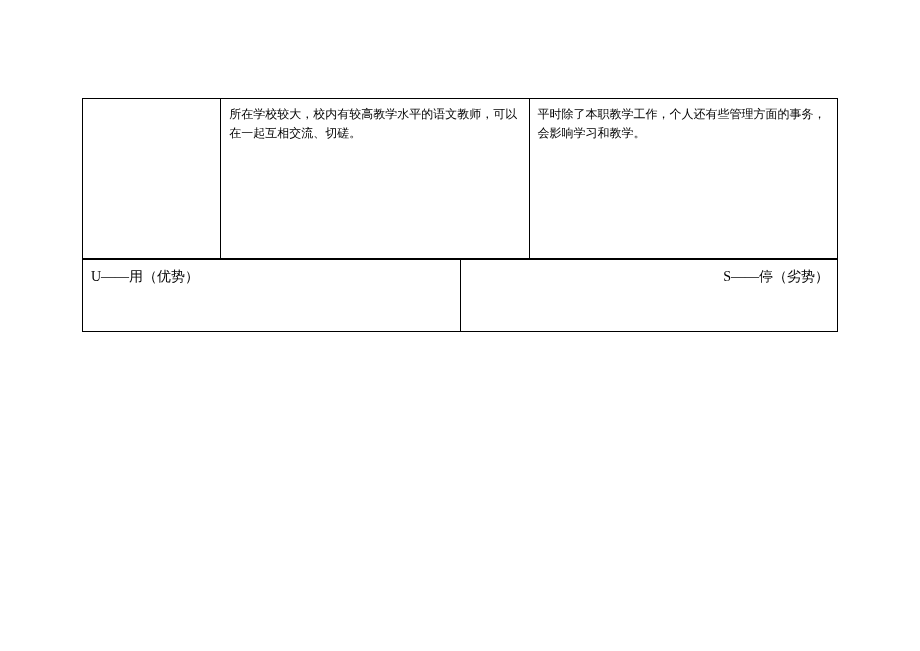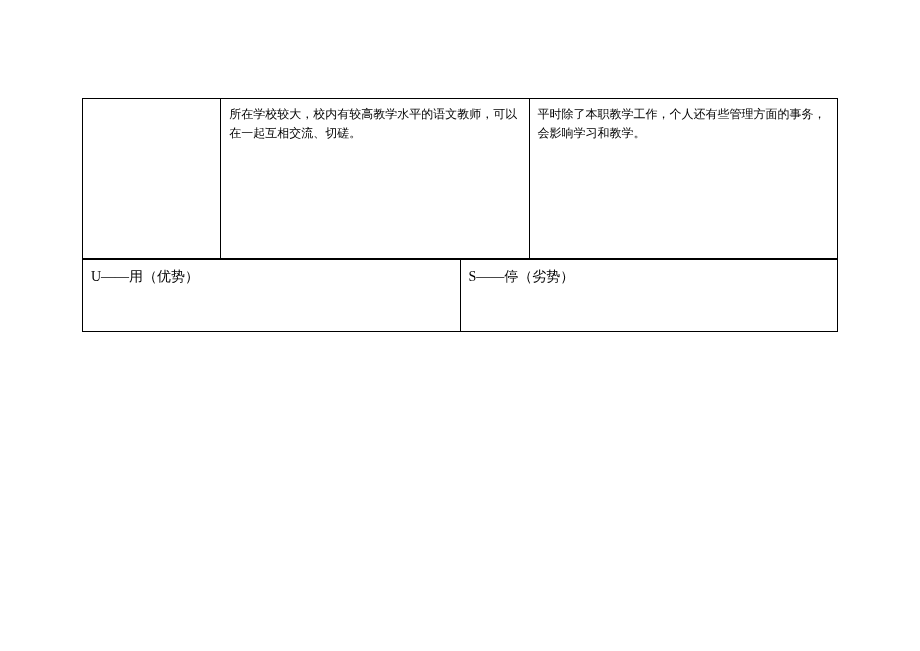--- a/index.html
+++ b/index.html
@@ -64,20 +64,21 @@
       font-weight: normal;
     }
     .table2 .content-row td {
       height: 172px;
     }
     .table2 .col-left {
       width: 50%;
     }
     .table2 .col-right {
       width: 50%;
+      text-align: right;
     }
   </style>
 </head>
 <body>
 
 <div class="page">
   <table class="table1">
     <tbody>
         <tr>
       <td class="col1"></td>

